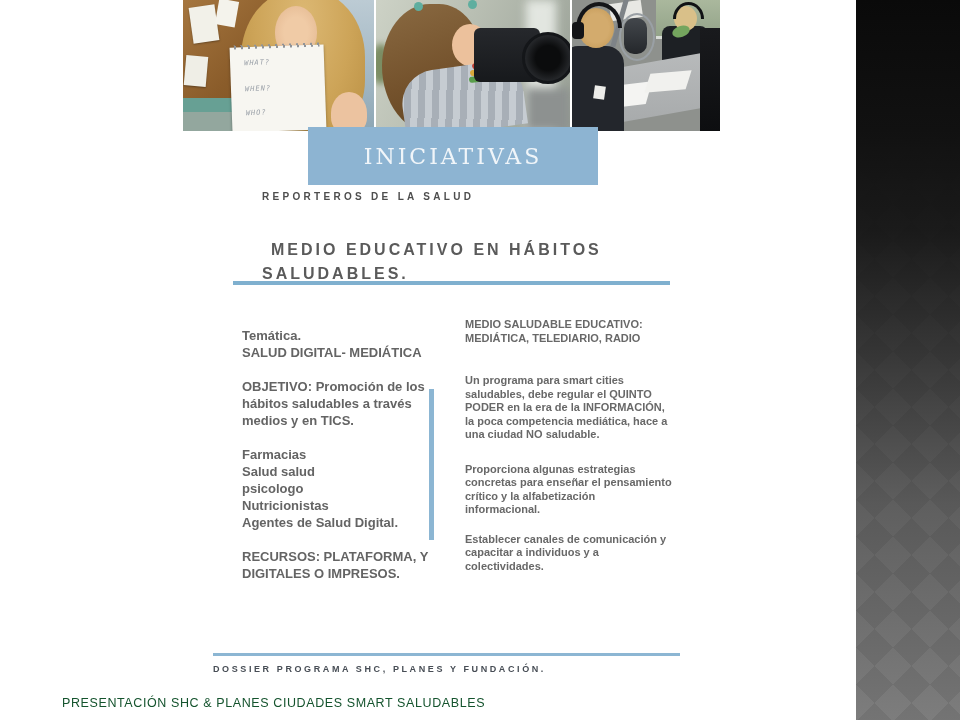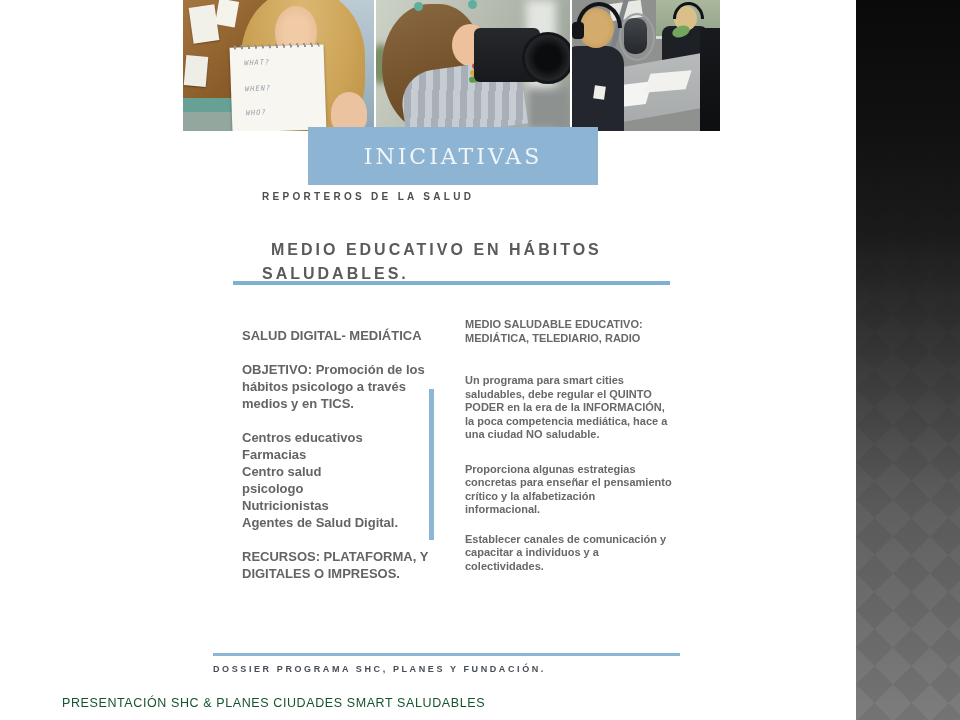--- a/index.html
+++ b/index.html
@@ -184,27 +184,27 @@
 
   <div class="subtitle">
     <div class="sub-indent">MEDIO EDUCATIVO EN HÁBITOS</div>
     <div>SALUDABLES.</div>
   </div>
 
   <div class="rule rule-top"></div>
 
   <div class="left-col">
     <div class="block">
+      <div>Temática.</div>
       <div>SALUD DIGITAL- MEDIÁTICA</div>
     </div>
-    <div class="block">OBJETIVO: Promoción de los hábitos psicologo a través medios y en TICS.</div>
+    <div class="block">OBJETIVO: Promoción de los hábitos saludables a través medios y en TICS.</div>
     <div class="block">
-      <div>Centros educativos</div>
       <div>Farmacias</div>
-      <div>Centro salud</div>
+      <div>Salud salud</div>
       <div>psicologo</div>
       <div>Nutricionistas</div>
       <div>Agentes de Salud Digital.</div>
     </div>
     <div class="block">RECURSOS: PLATAFORMA, Y DIGITALES O IMPRESOS.</div>
   </div>
 
   <div class="vrule"></div>
 
   <div class="right-col">

